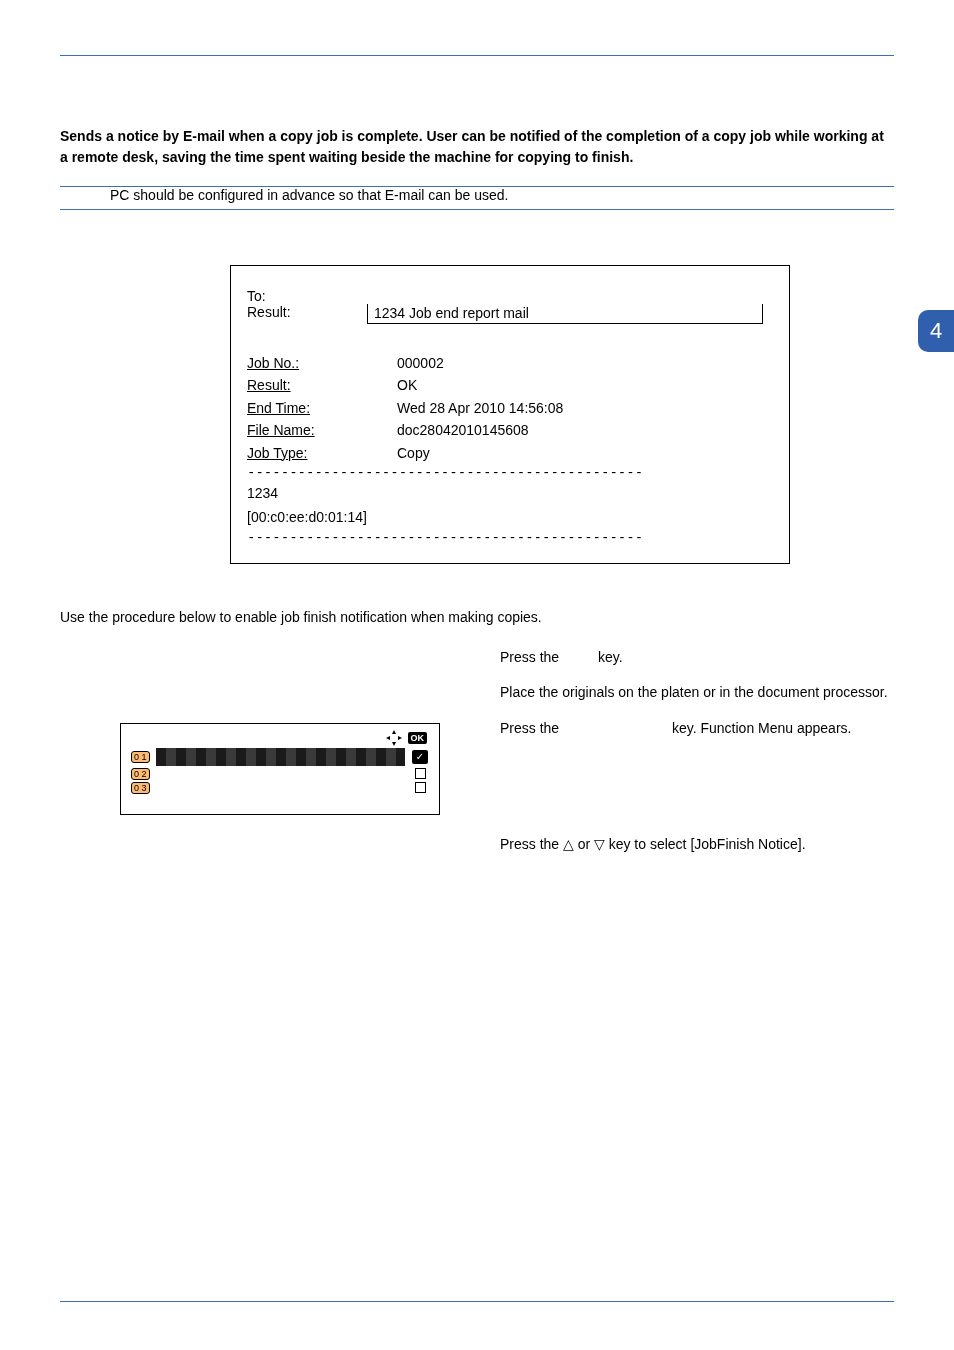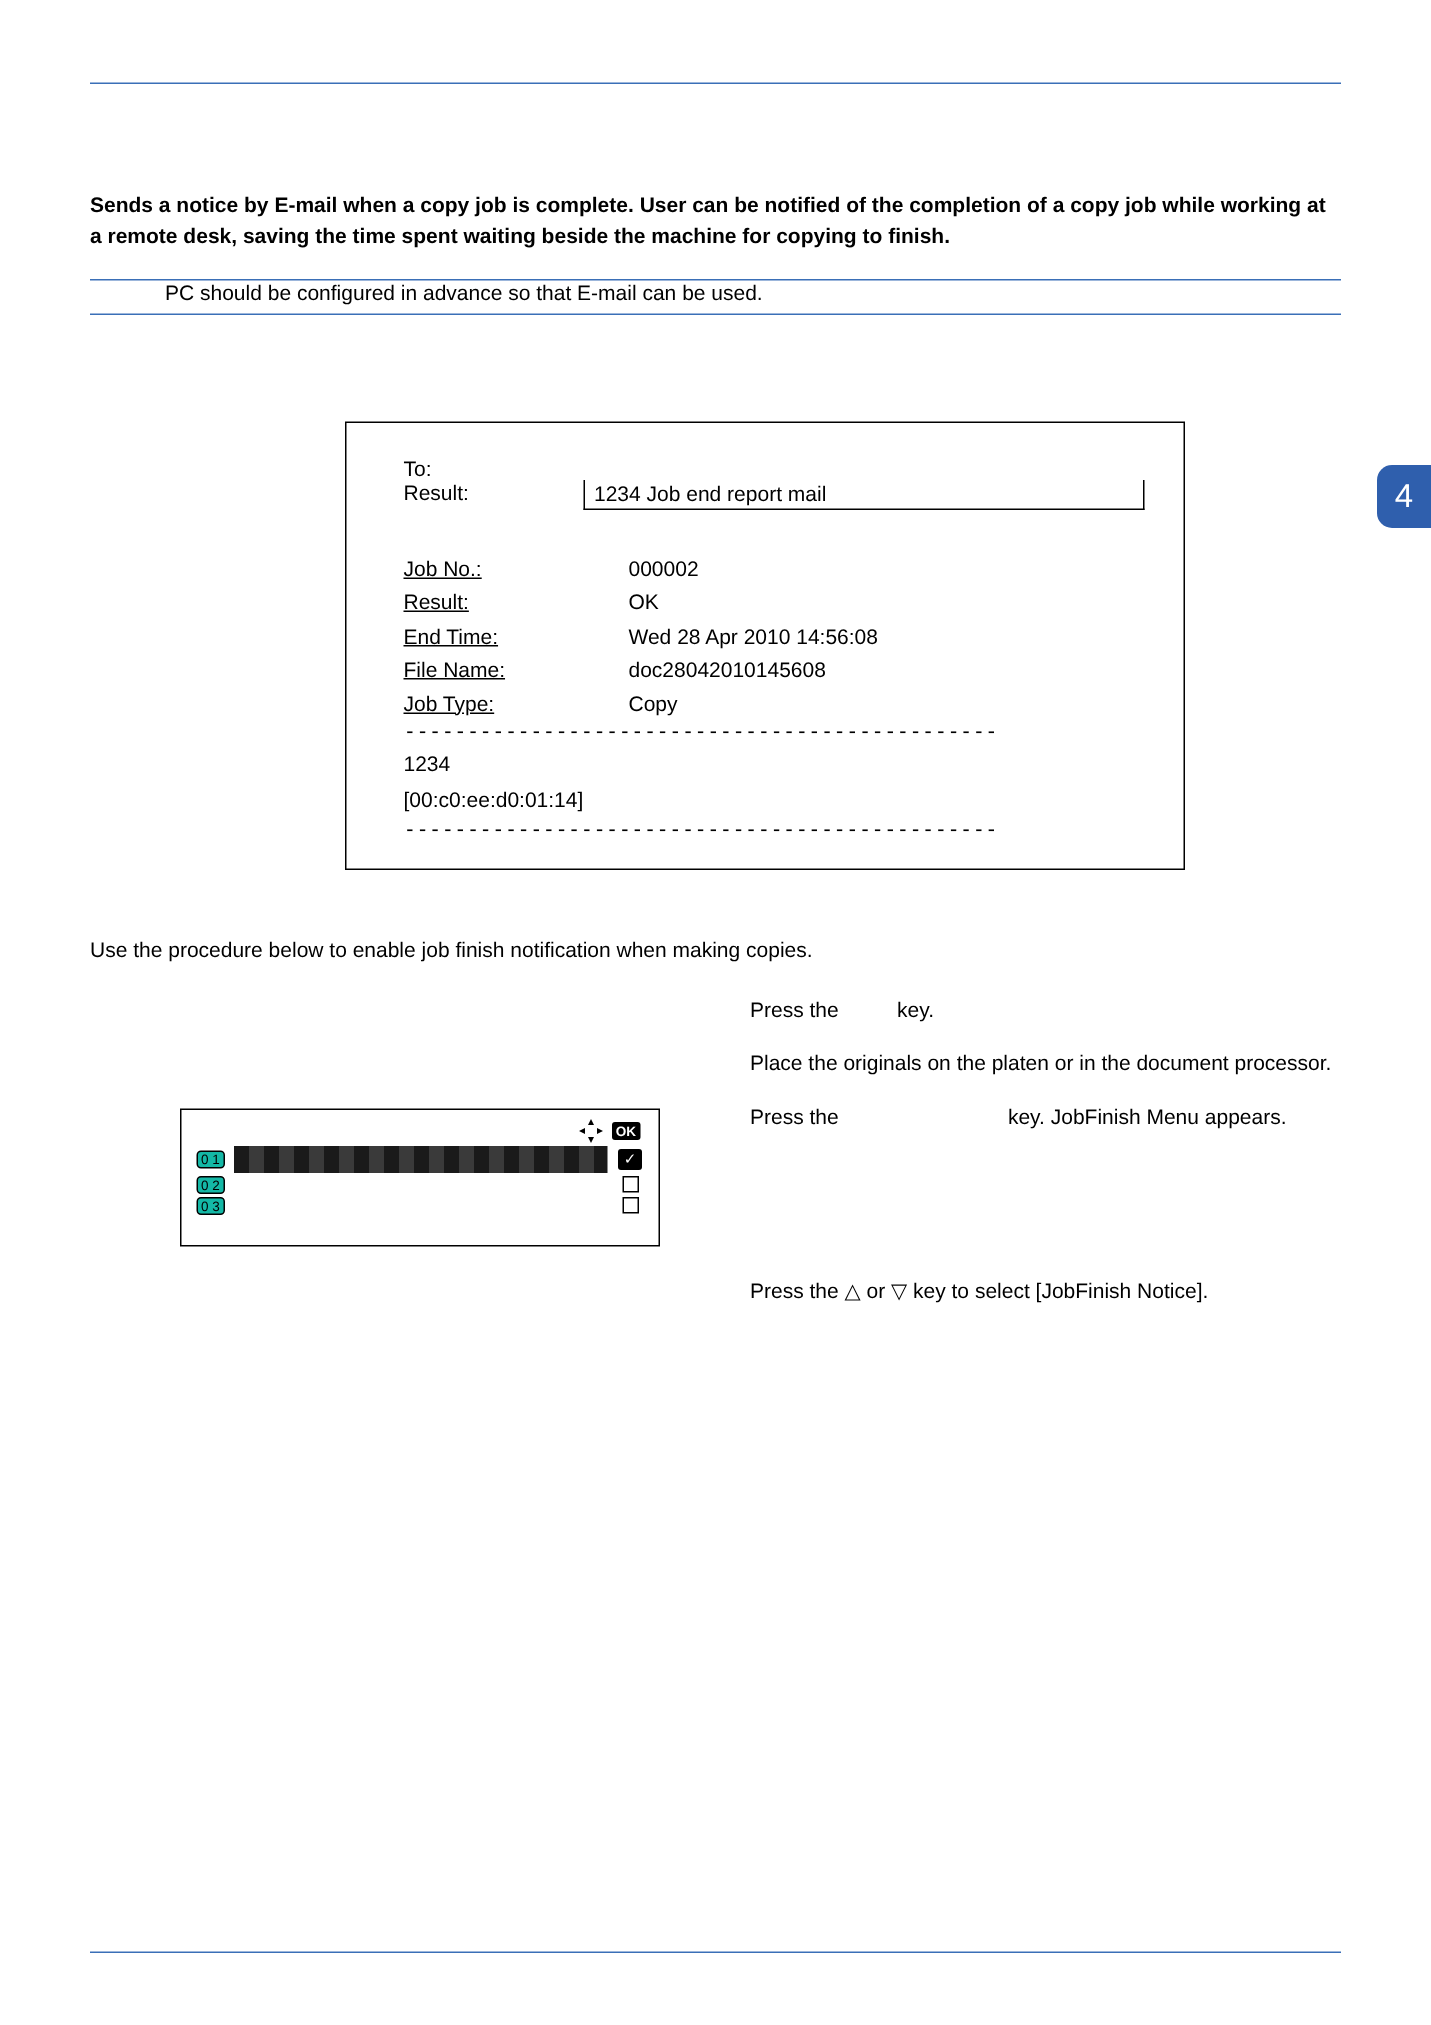--- a/index.html
+++ b/index.html
@@ -43,23 +43,23 @@
     border-bottom-left-radius: 10px;
     color: #fff;
     font-size: 22px;
     display: flex;
     align-items: center;
     justify-content: center;
   }
 
   .envelope {
     width: 560px;
-    margin: 16px 0 0 170px;
+    margin: 0 0 0 170px;
     border: 1px solid #000;
-    padding: 22px 26px 18px 38px;
+    padding: 22px 26px 18px 16px;
   }
   .hdr-row {
     display: flex;
     align-items: flex-start;
   }
   .hdr-label {
     width: 120px;
   }
   .hdr-val {
     flex: 1;
@@ -149,21 +149,21 @@
     height: 18px;
     background: repeating-linear-gradient(90deg, #1a1a1a 0 10px, #3a3a3a 10px 20px);
   }
   .num-box {
     border: 1.5px solid #000;
     border-radius: 3px;
     font-size: 9px;
     padding: 0 2px;
     min-width: 18px;
     text-align: center;
-    background: #14b8a6;
+    background: #fdba74;
   }
   .end-icon {
     width: 18px;
     display: flex;
     justify-content: center;
   }
   .square {
     width: 11px; height: 11px;
     border: 1.5px solid #000;
   }
@@ -282,21 +282,21 @@
       </div>
     </div>
   </div>
 
   <div class="steps-right">
     <div class="step">
       <span>Press the </span>&nbsp;&nbsp;&nbsp;&nbsp;&nbsp;&nbsp;&nbsp;&nbsp;<span> key.</span>
     </div>
     <div class="step">Place the originals on the platen or in the document processor.</div>
     <div class="step">
-      <span>Press the </span>&nbsp;&nbsp;&nbsp;&nbsp;&nbsp;&nbsp;&nbsp;&nbsp;&nbsp;&nbsp;&nbsp;&nbsp;&nbsp;&nbsp;&nbsp;&nbsp;&nbsp;&nbsp;&nbsp;&nbsp;&nbsp;&nbsp;&nbsp;&nbsp;&nbsp;&nbsp;&nbsp;<span> key. JobFinish Menu appears.</span>
+      <span>Press the </span>&nbsp;&nbsp;&nbsp;&nbsp;&nbsp;&nbsp;&nbsp;&nbsp;&nbsp;&nbsp;&nbsp;&nbsp;&nbsp;&nbsp;&nbsp;&nbsp;&nbsp;&nbsp;&nbsp;&nbsp;&nbsp;&nbsp;&nbsp;&nbsp;&nbsp;&nbsp;&nbsp;<span> key. Function Menu appears.</span>
     </div>
     <div class="step4-gap"></div>
     <div style="height:50px"></div>
     <div class="step">Press the △ or ▽ key to select [JobFinish Notice].</div>
   </div>
 </div>
 
 <div class="bottom-hr-wrap">
     <hr class="hr-blue">
   </div>

